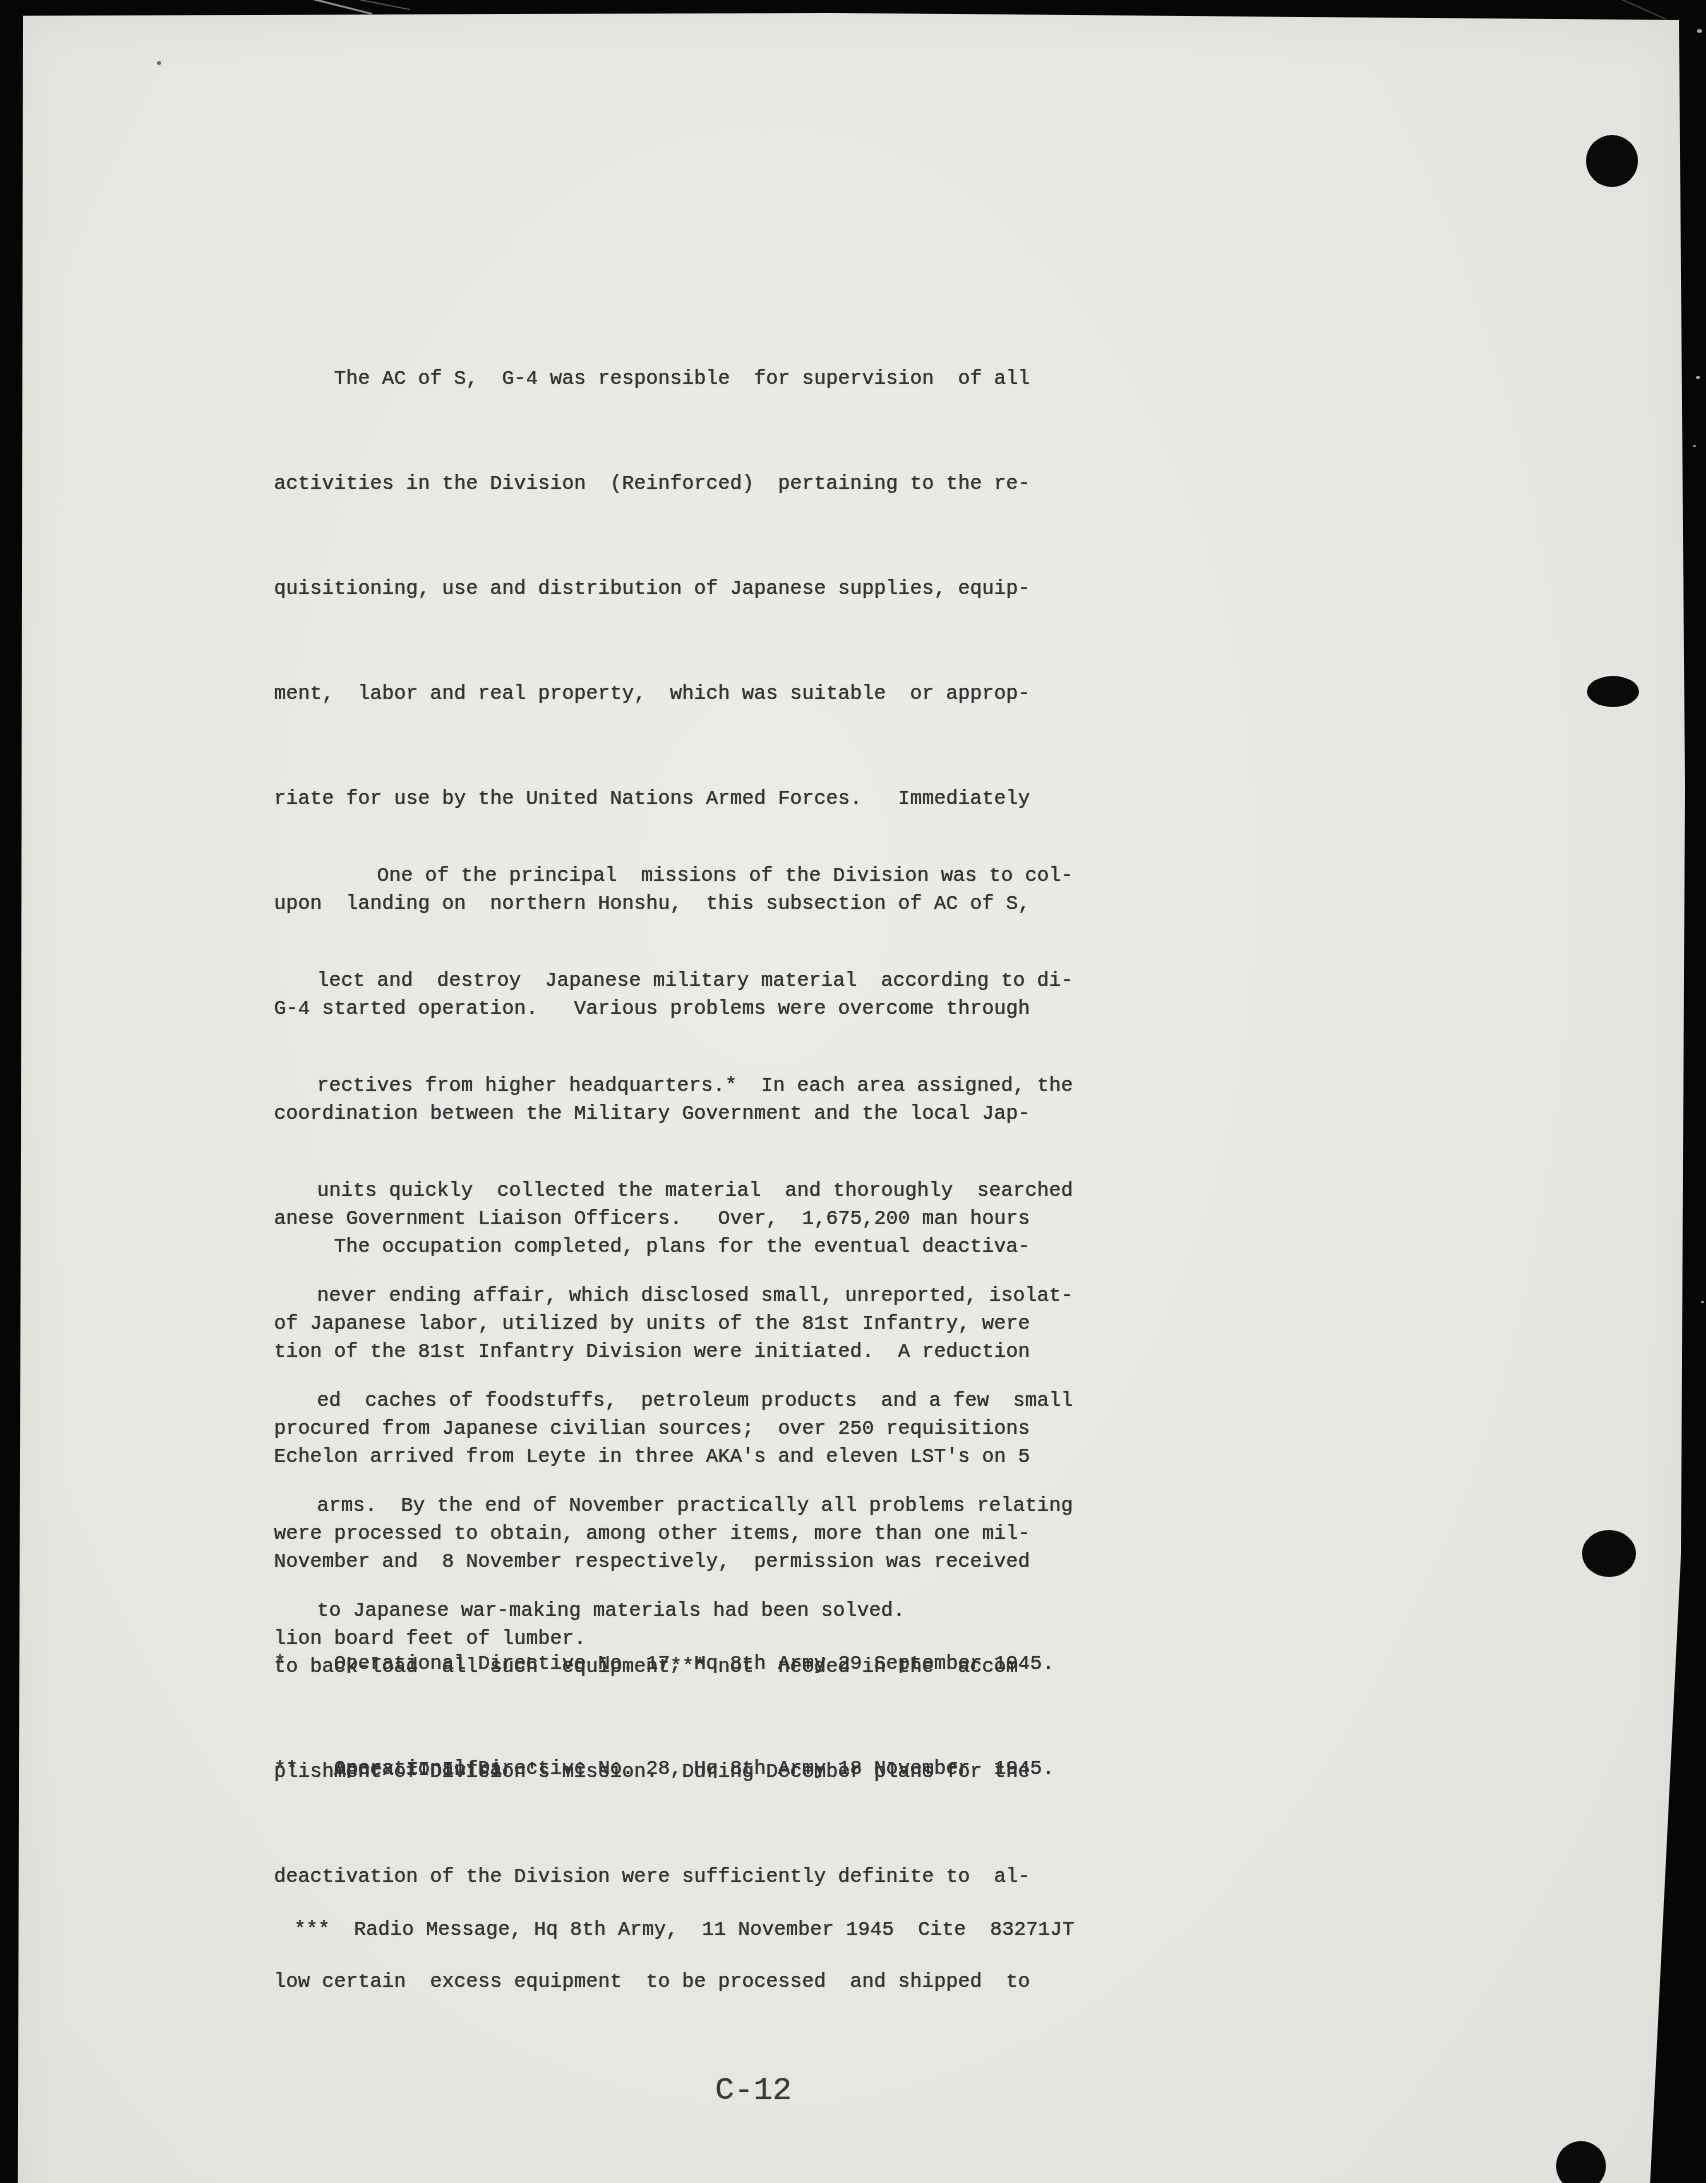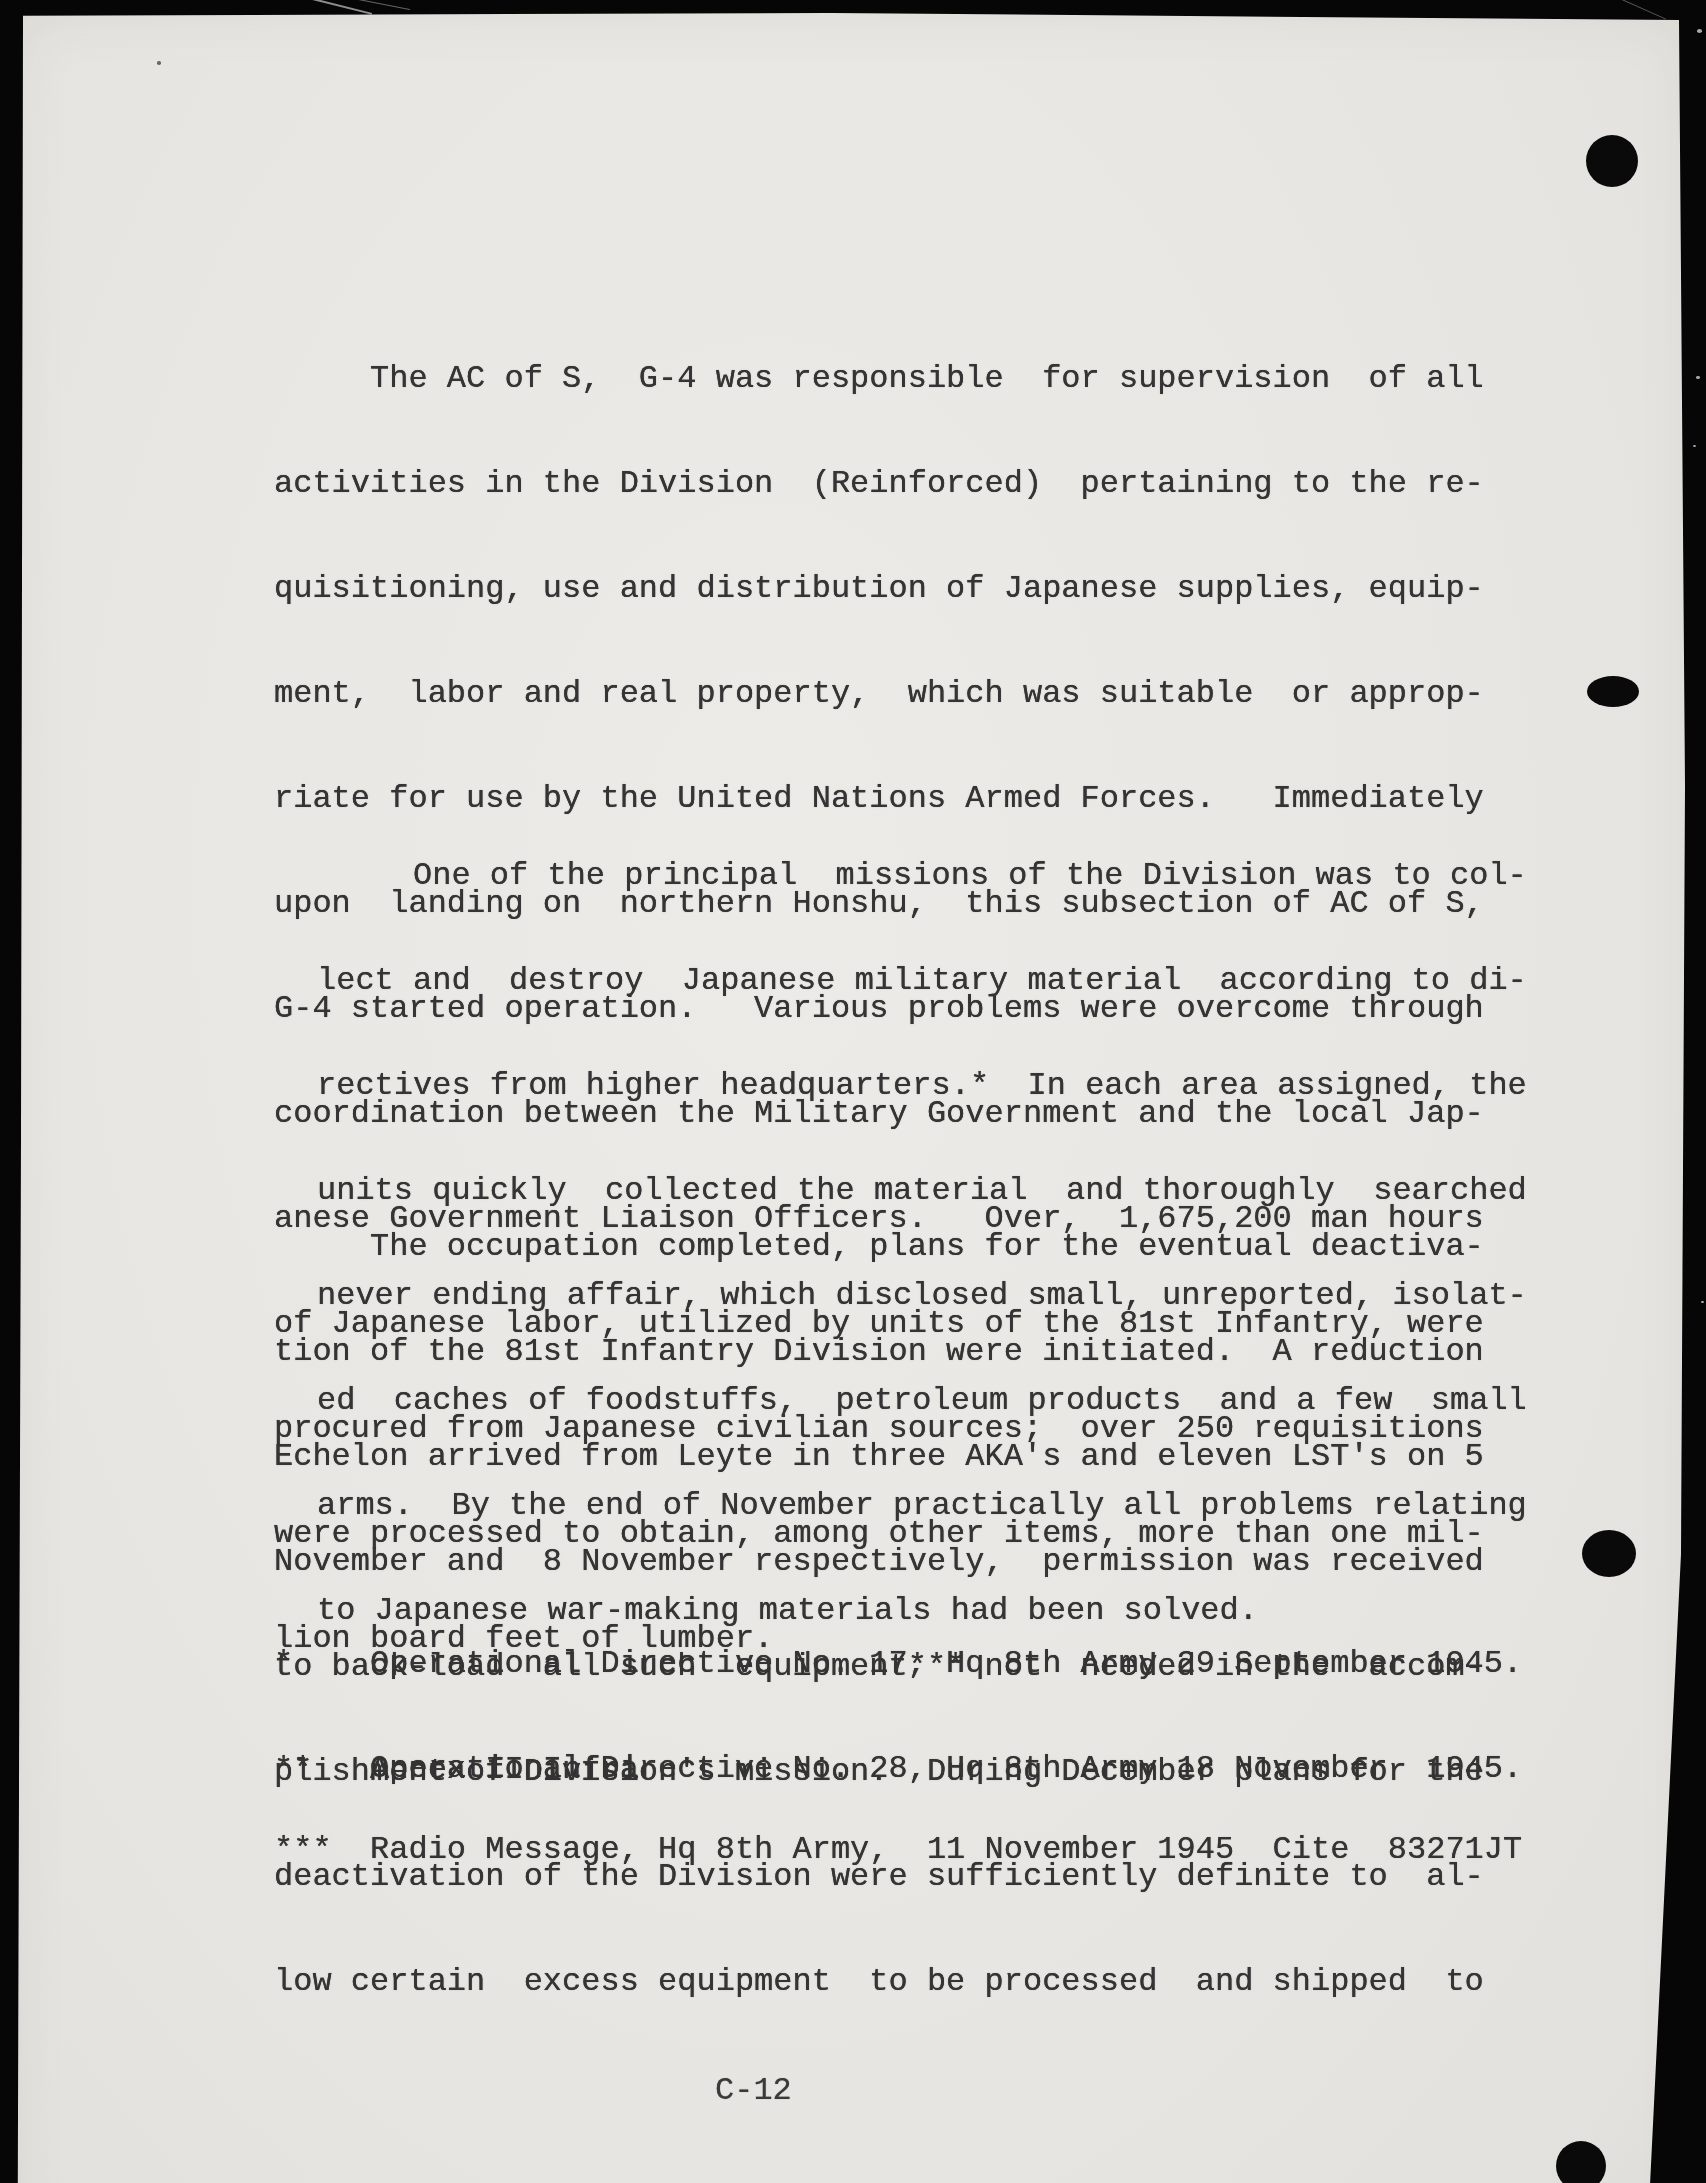--- a/index.html
+++ b/index.html
@@ -27,31 +27,31 @@
       17.5px 2277px,
       21px 1135px
     );
     box-shadow:inset 0 0 70px rgba(60,55,45,0.10);
   }
   .txt{
     position:absolute;
     left:274px;
     white-space:pre;
     color:#343434;
-    font-size:32px;
+    font-size:20px;
     line-height:35px;
     text-shadow:0 0 0.4px rgba(40,40,40,.85), 0 0 1.7px rgba(40,40,40,.22);
     letter-spacing:0;
   }
   .p1{top:291px;}
   .p2{top:788px;margin-left:43px;}
   .p3{top:1159px;}
   .f1{top:1576px;}
   .f2{top:1682px;}
-  .f3{top:1762px;}
+  .f3{top:1842px;margin-left:20px;}
   .pageno{
     position:absolute;
     left:715px; top:2073px;
     white-space:pre;
     color:#3a3a3a;
     font-size:32px;
     line-height:35px;
     text-shadow:0 0 0.9px rgba(40,40,40,.6);
   }
   .hole{

